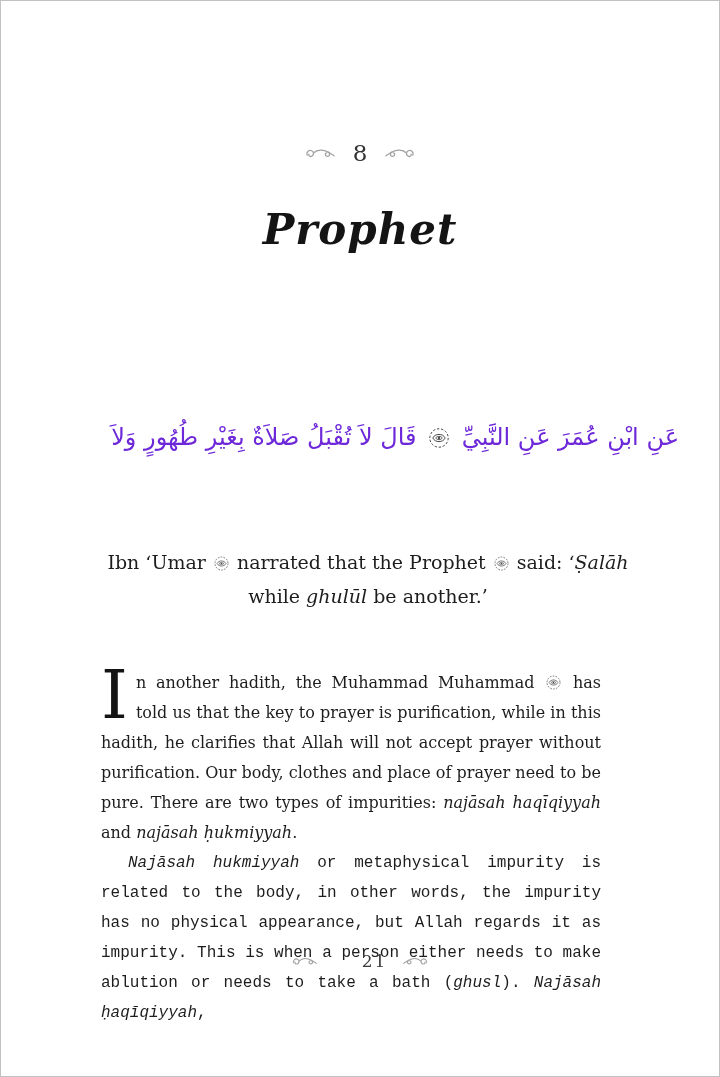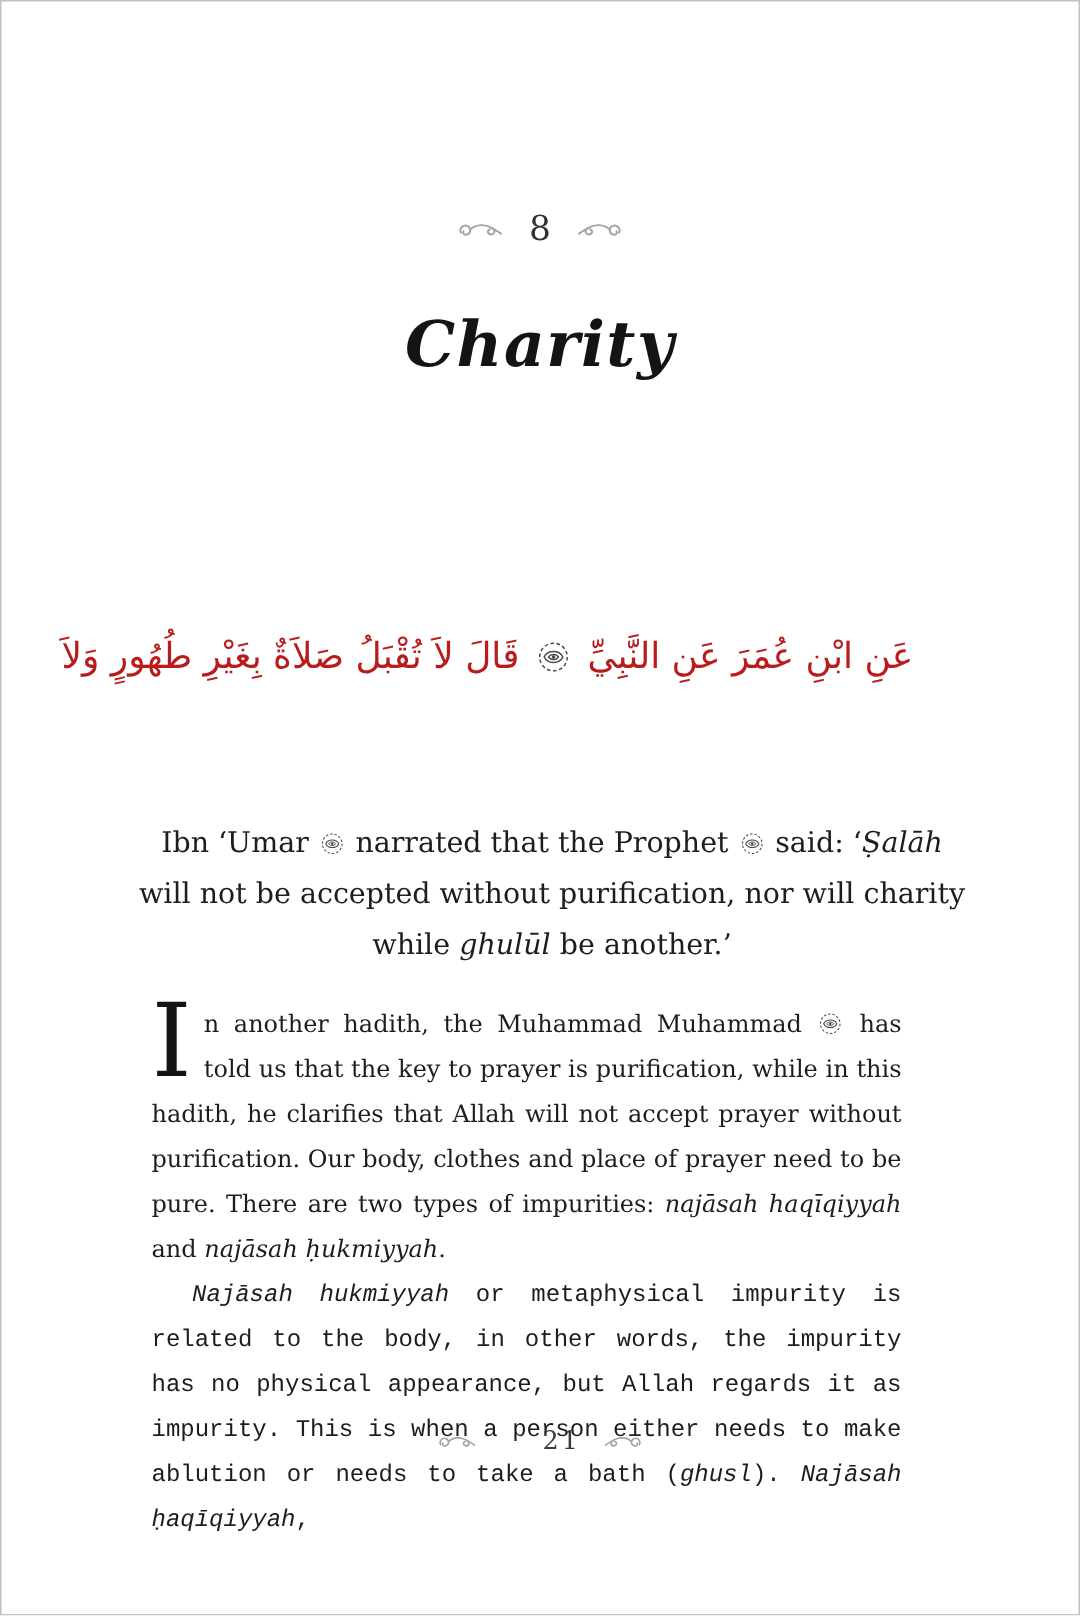--- a/index.html
+++ b/index.html
@@ -35,25 +35,25 @@
     font-style:italic;
     font-size:42px;
     letter-spacing:1px;
     color:#141414;
     line-height:62px;
   }
   
   .arabic-block{
     position:absolute;top:410px;left:40px;right:40px;
     direction:rtl;
-    text-align:left;
+    text-align:right;
     font-family:"DejaVu Sans", sans-serif;
     font-size:24px;
     line-height:53px;
-    color:#b91c1c;
+    color:#6d28d9;
     white-space:nowrap;
   }
   .arabic-block .line{display:block;}
   
   .translation{
     position:absolute;top:544px;left:0;right:0;
     text-align:center;
     font-size:19px;
     line-height:34px;
     color:#1d1d1d;
@@ -113,21 +113,21 @@
     <span class="chapter-number" data-name="chapter-number">8</span>
     <span class="flourish mirrored" data-name="flourish-right-icon">
   <svg viewBox="0 0 32 15" fill="none" stroke="currentColor" stroke-width="1.3" stroke-linecap="round">
     <path d="M3.2 9.2 C2 5.8 5.2 3.4 7.8 4.8 C10.4 6.2 9.9 9.8 7.2 10.4 C5.4 10.8 4.2 9.4 5 8.2"></path>
     <path d="M9.5 7 C13.5 3.2 19.5 3.4 24 6 C27 7.8 25.4 10.8 22.8 10.2 C20.8 9.7 20.8 7.3 22.6 6.9"></path>
     <path d="M24 6 C26.5 7.4 28.5 8.6 30 9.8"></path>
   </svg>
 </span>
   </div>
 
-  <h1 class="chapter-title" data-name="chapter-title">Charity</h1>
+  <h1 class="chapter-title" data-name="chapter-title">Prophet</h1>
 
   <div class="arabic-block" data-name="hadith-arabic">
     <span class="line" data-name="hadith-arabic-line-1"><span data-name="text-segment">عَنِ ابْنِ عُمَرَ عَنِ النَّبِيِّ </span><span class="honorific" data-name="honorific-sallallahu-icon">
   <svg viewBox="0 0 24 24" fill="none" stroke="currentColor">
     <circle cx="12" cy="12" r="9.2" stroke-width="1" stroke-dasharray="2.4 1.7"></circle>
     <path d="M5.8 12 C8 7.2 16 7.2 18.2 12 C16 16.8 8 16.8 5.8 12 Z" stroke-width="1"></path>
     <path d="M8.6 12 C10.2 9.8 13.8 9.8 15.4 12" stroke-width="0.9"></path>
     <path d="M8.6 12 C10.2 14.2 13.8 14.2 15.4 12" stroke-width="0.9"></path>
     <circle cx="12" cy="12" r="1.2" fill="currentColor" stroke="none"></circle>
   </svg>
@@ -145,21 +145,20 @@
   </svg>
 </span><span data-name="text-segment"> narrated that the Prophet </span><span class="honorific" data-name="honorific-sallallahu-icon">
   <svg viewBox="0 0 24 24" fill="none" stroke="currentColor">
     <circle cx="12" cy="12" r="9.2" stroke-width="1" stroke-dasharray="2.4 1.7"></circle>
     <path d="M5.8 12 C8 7.2 16 7.2 18.2 12 C16 16.8 8 16.8 5.8 12 Z" stroke-width="1"></path>
     <path d="M8.6 12 C10.2 9.8 13.8 9.8 15.4 12" stroke-width="0.9"></path>
     <path d="M8.6 12 C10.2 14.2 13.8 14.2 15.4 12" stroke-width="0.9"></path>
     <circle cx="12" cy="12" r="1.2" fill="currentColor" stroke="none"></circle>
   </svg>
 </span><span data-name="text-segment"> said: ‘</span><span class="it" data-name="text-segment">Ṣalāh</span></span>
-    <span class="t-line" data-name="translation-line-2"><span data-name="text-segment">will not be accepted without purification, nor will charity</span></span>
     <span class="t-line" data-name="translation-line-3"><span data-name="text-segment">while </span><span class="it" data-name="text-segment">ghulūl</span><span data-name="text-segment"> be another.’</span></span>
   </div>
 
   <div class="body-text" data-name="body-text">
     <p data-name="paragraph-1"><span class="dropcap" data-name="drop-cap">I</span><span data-name="paragraph-1-content"><span data-name="text-segment">n another hadith, the Muhammad Muhammad </span><span class="honorific" data-name="honorific-sallallahu-icon">
   <svg viewBox="0 0 24 24" fill="none" stroke="currentColor">
     <circle cx="12" cy="12" r="9.2" stroke-width="1" stroke-dasharray="2.4 1.7"></circle>
     <path d="M5.8 12 C8 7.2 16 7.2 18.2 12 C16 16.8 8 16.8 5.8 12 Z" stroke-width="1"></path>
     <path d="M8.6 12 C10.2 9.8 13.8 9.8 15.4 12" stroke-width="0.9"></path>
     <path d="M8.6 12 C10.2 14.2 13.8 14.2 15.4 12" stroke-width="0.9"></path>

